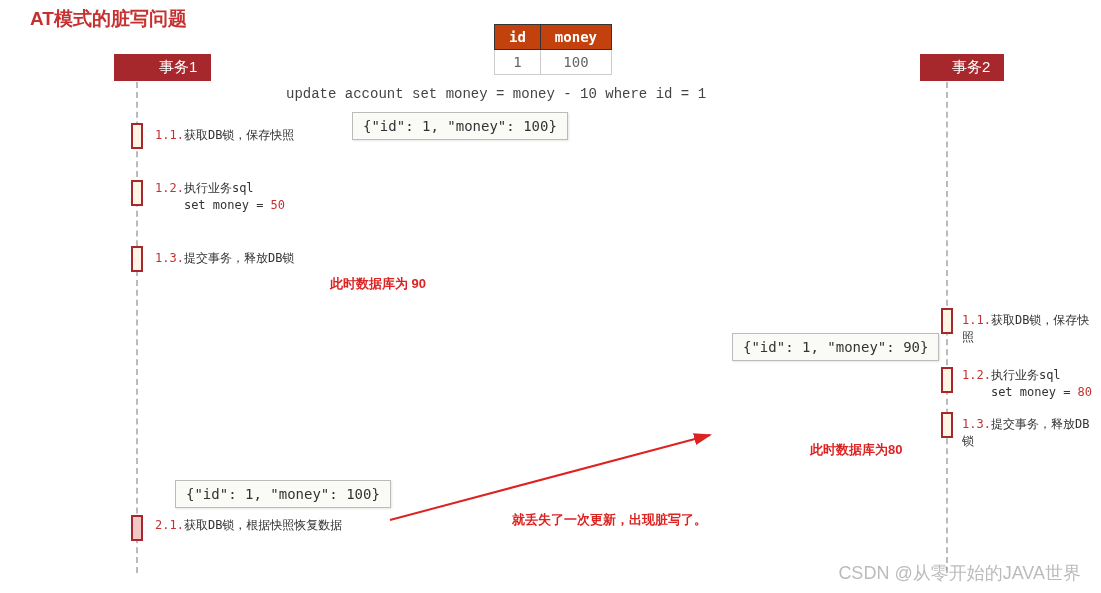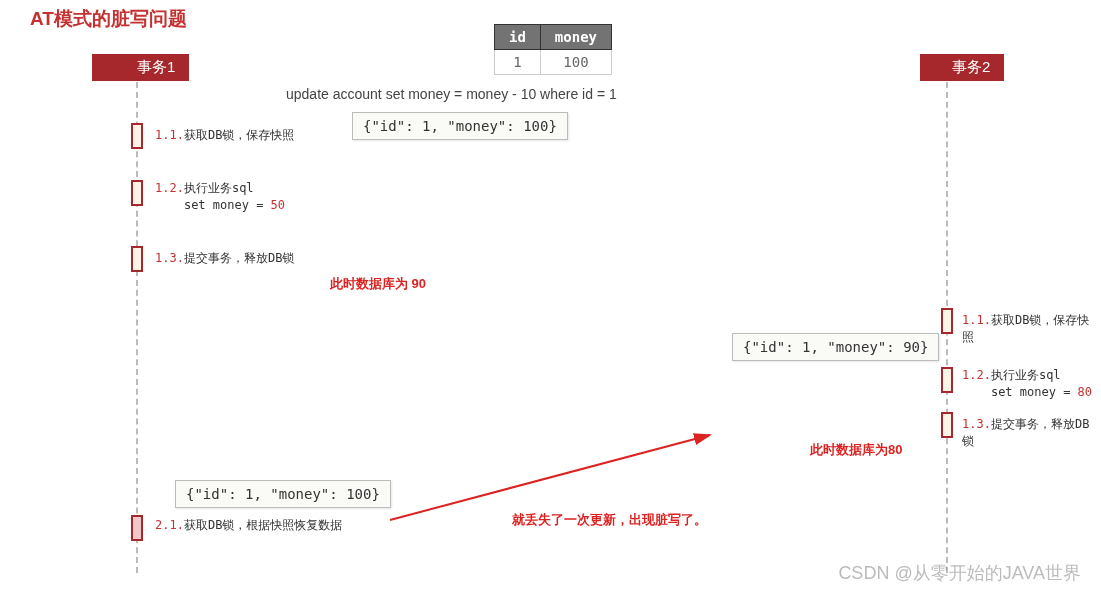--- a/index.html
+++ b/index.html
@@ -23,48 +23,48 @@
   }
   .db-table {
     position: absolute;
     left: 494px;
     top: 24px;
     border-collapse: collapse;
     font-family: Consolas, monospace;
     font-size: 14px;
   }
   .db-table th {
-    background: #737373;
+    background: #c2410c;
     color: #fff;
     padding: 4px 14px;
     border: 1px solid #333;
     font-weight: bold;
   }
   .db-table td {
     padding: 4px 14px;
     border: 1px solid #ccc;
     text-align: center;
     color: #666;
   }
   .sql-line {
     position: absolute;
     left: 286px;
     top: 86px;
-    font-family: Liberation Sans, sans-serif;
+    font-family: Liberation Mono, monospace;
     font-size: 14px;
     color: #444;
   }
   .lane-label {
     position: absolute;
     background: #a7282c;
     color: #fff;
     padding: 4px 14px;
     font-size: 15px;
   }
-  .lane1 { left: 92px; top: 54px; padding-left: 45px; }
+  .lane1 { left: 114px; top: 54px; padding-left: 45px; }
   .lane2 { left: 920px; top: 54px; padding-left: 32px; }
   .lifeline {
     position: absolute;
     width: 0;
     border-left: 2px dashed #bbb;
     top: 82px;
     bottom: 20px;
   }
   .lifeline.one { left: 136px; }
   .lifeline.two { left: 946px; }

